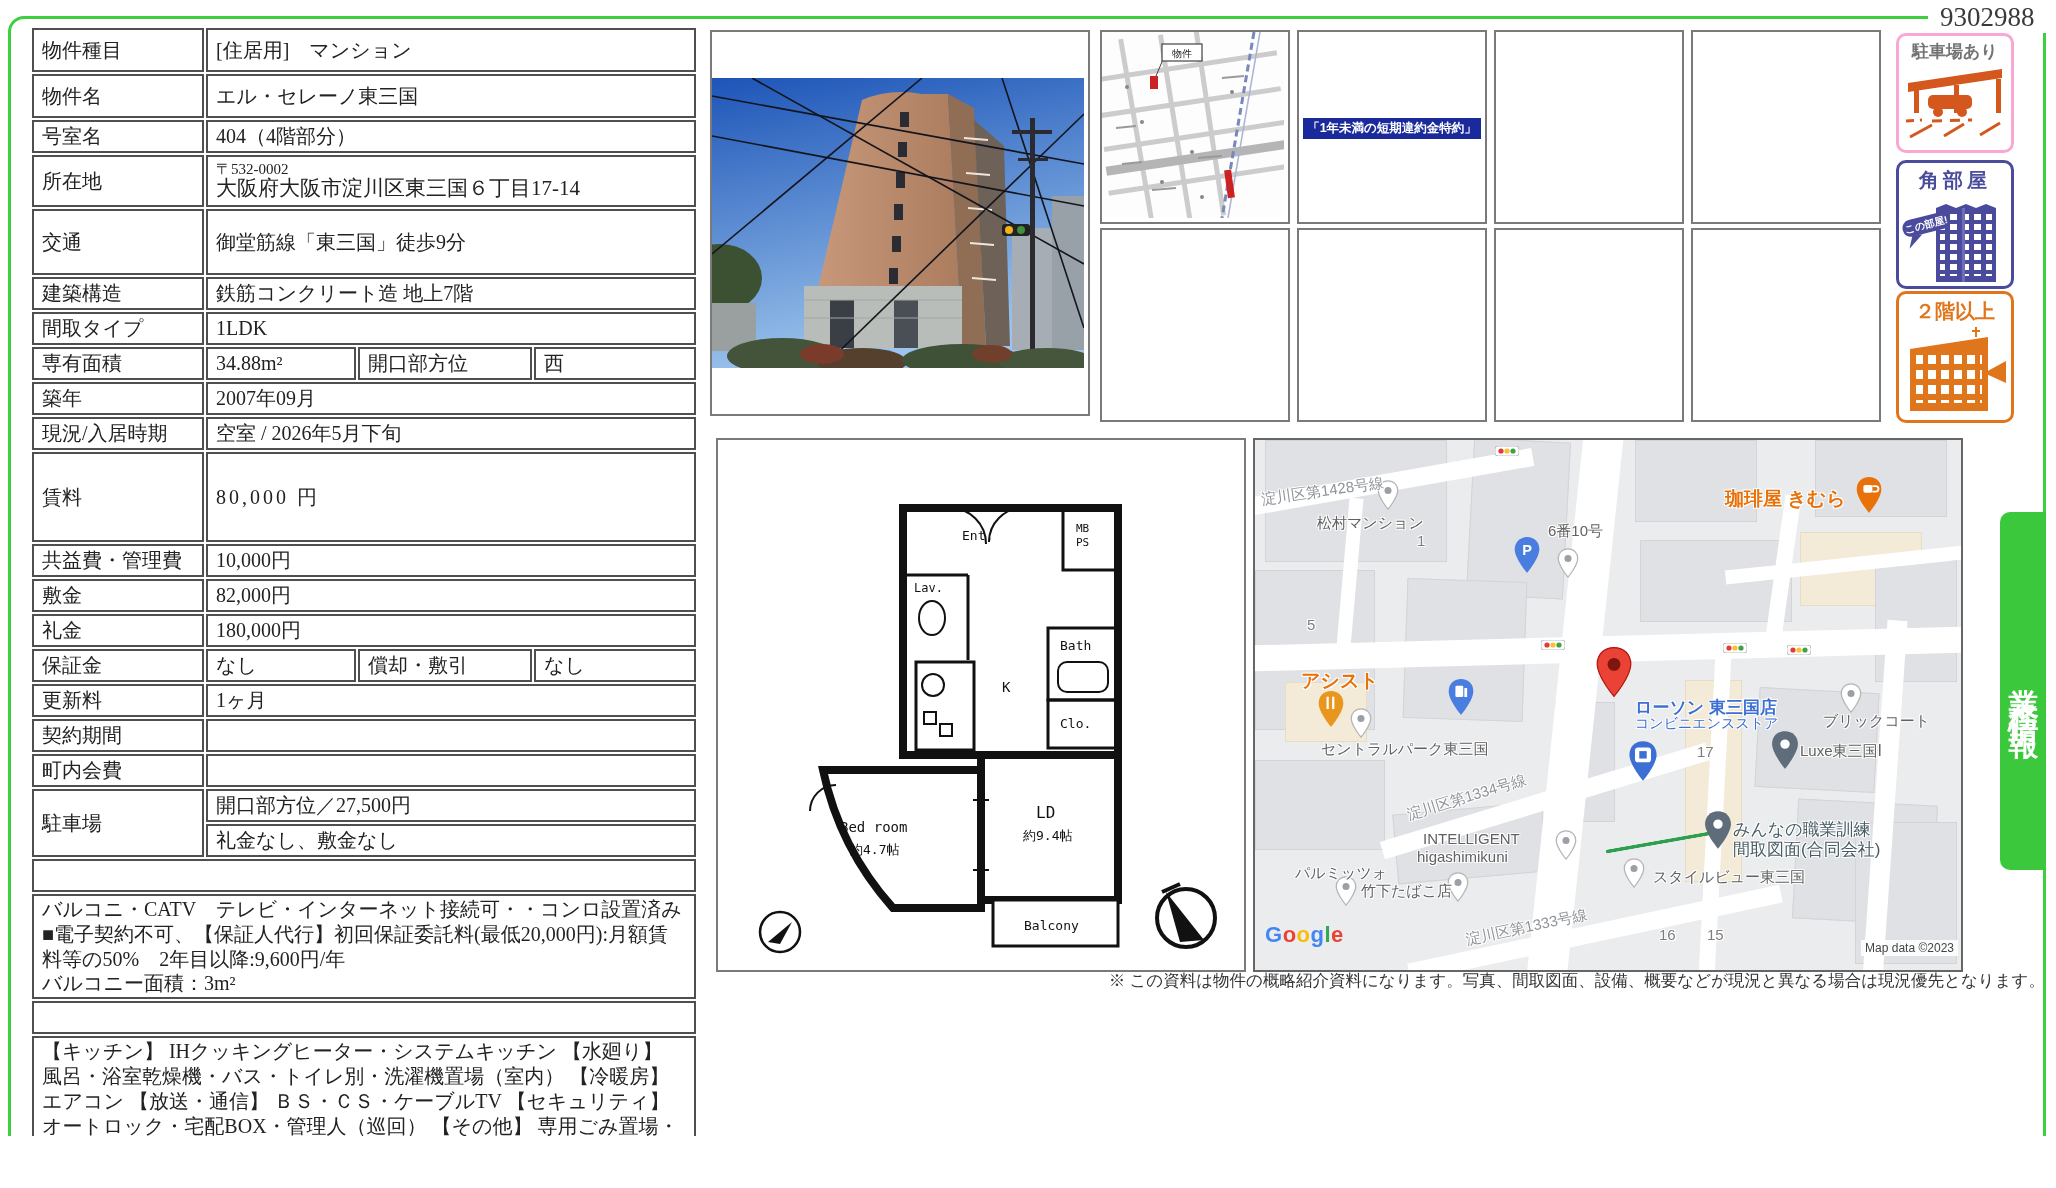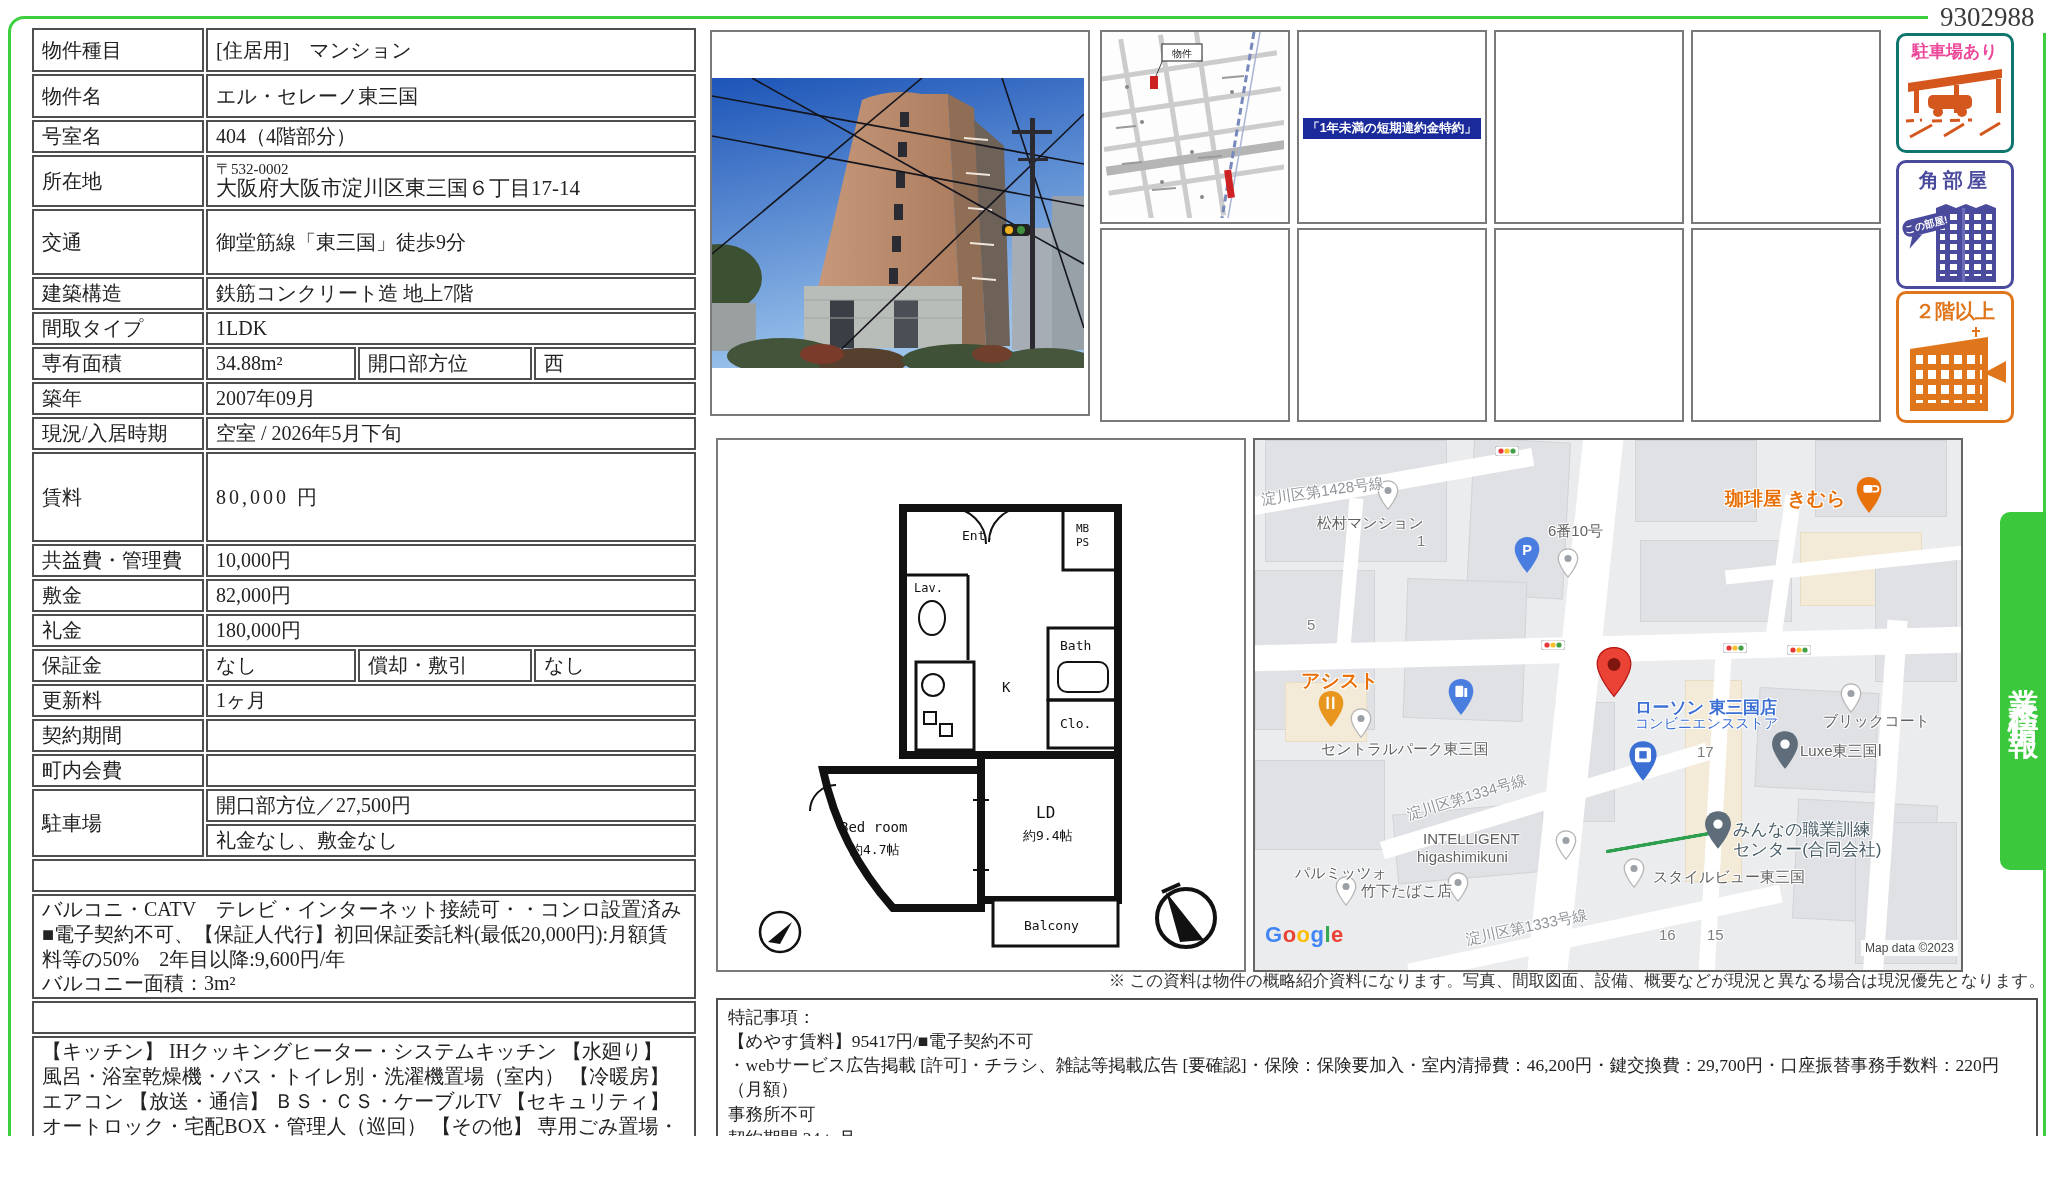--- a/index.html
+++ b/index.html
@@ -307,21 +307,21 @@
   <div class="thumb" style="left:1297px;top:30px">
     <div class="flag-banner">「1年未満の短期違約金特約」有り</div>
   </div>
   <div class="thumb" style="left:1494px;top:30px"></div>
   <div class="thumb" style="left:1691px;top:30px"></div>
   <div class="thumb" style="left:1100px;top:228px"></div>
   <div class="thumb" style="left:1297px;top:228px"></div>
   <div class="thumb" style="left:1494px;top:228px"></div>
   <div class="thumb" style="left:1691px;top:228px"></div>
 
-  <div class="badge" style="top:33px;height:114px;border:3px solid #0f766e;color:#ec4899">
+  <div class="badge" style="top:33px;height:114px;border:3px solid #f9a8d4;color:#737373">
     <span class="blabel" style="font-size:17px">駐車場あり</span>
     <svg width="106" height="78" viewBox="0 0 106 78">
       <g fill="#d4571e">
         <polygon points="6,20 100,6 100,15 6,29"></polygon>
         <rect x="12" y="26" width="5" height="24"></rect>
           <rect x="52" y="22" width="5" height="28"></rect>
           <rect x="94" y="16" width="5" height="34"></rect>
         <rect x="26" y="32" width="44" height="14" rx="5"></rect>
         <circle cx="36" cy="49" r="5"></circle>
           <circle cx="60" cy="49" r="5"></circle>
@@ -551,35 +551,28 @@
     <span class="mlabel" style="left:66px;top:300px">セントラルパーク東三国</span>
     <span class="mlabel blue" style="left:380px;top:256px">ローソン 東三国店</span>
     <span class="mlabel blue2" style="left:380px;top:275px">コンビニエンスストア</span>
     <span class="mlabel num" style="left:442px;top:303px">17</span>
     <span class="mlabel" style="left:568px;top:272px">ブリックコート</span>
     <span class="mlabel" style="left:545px;top:302px">Luxe東三国Ⅰ</span>
     <span class="mlabel roadname" style="left:150px;top:348px;transform:rotate(-17deg)">淀川区第1334号線</span>
     <span class="mlabel" style="left:168px;top:390px">INTELLIGENT</span>
     <span class="mlabel" style="left:162px;top:408px">higashimikuni</span>
     <span class="mlabel dark" style="left:478px;top:378px">みんなの職業訓練</span>
-    <span class="mlabel dark" style="left:478px;top:398px">センター(合同会社)</span>
+    <span class="mlabel dark" style="left:478px;top:398px">間取図面(合同会社)</span>
     <span class="mlabel" style="left:40px;top:424px">パルミッツォ</span>
     <span class="mlabel" style="left:106px;top:442px">竹下たばこ店</span>
     <span class="mlabel" style="left:398px;top:428px">スタイルビュー東三国</span>
     <span class="mlabel roadname" style="left:210px;top:478px;transform:rotate(-12deg)">淀川区第1333号線</span>
     <span class="mlabel num" style="left:404px;top:486px">16</span>
     <span class="mlabel num" style="left:452px;top:486px">15</span>
 
     <span class="gfont" style="position:absolute;left:10px;top:482px">
       <span style="color:#4285F4">G</span><span style="color:#EA4335">o</span><span style="color:#FBBC05">o</span><span style="color:#4285F4">g</span><span style="color:#34A853">l</span><span style="color:#EA4335">e</span>
     </span>
     <span class="attrib">Map data ©2023</span>
   </div>
 
   <div class="map-note">※ この資料は物件の概略紹介資料になります。写真、間取図面、設備、概要などが現況と異なる場合は現況優先となります。</div>
-  <div class="special-box">
-    <div>特記事項：</div>
-    <div>【めやす賃料】95417円/■電子契約不可</div>
-    <div>・webサービス広告掲載 [許可]・チラシ、雑誌等掲載広告 [要確認]・保険：保険要加入・室内清掃費：46,200円・鍵交換費：29,700円・口座振替事務手数料：220円（月額）</div>
-    <div>事務所不可</div>
-    <div>契約期間:24ヶ月</div>
-  </div>
 </div>
 
 </body></html>

